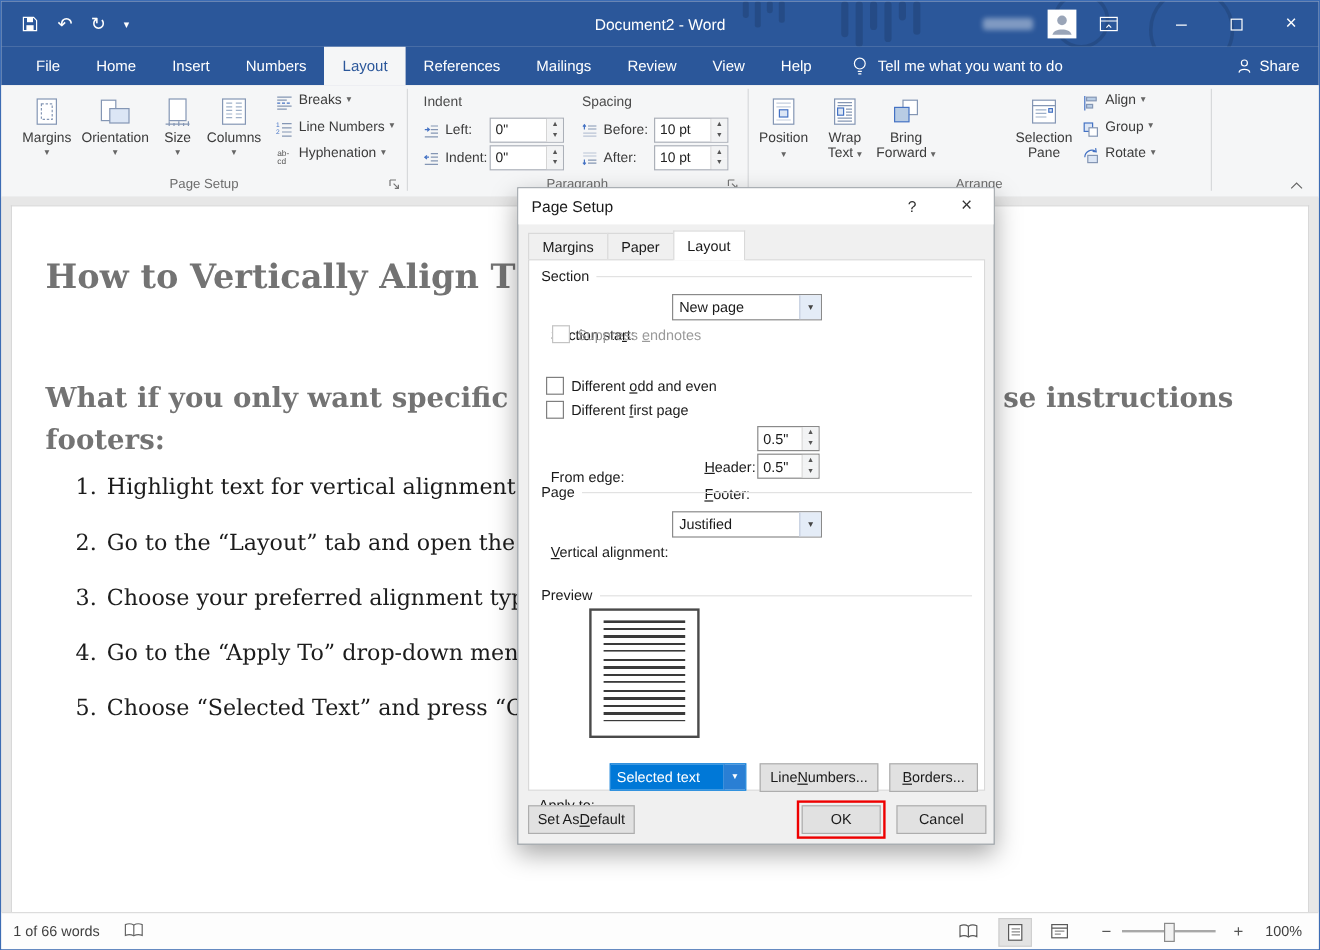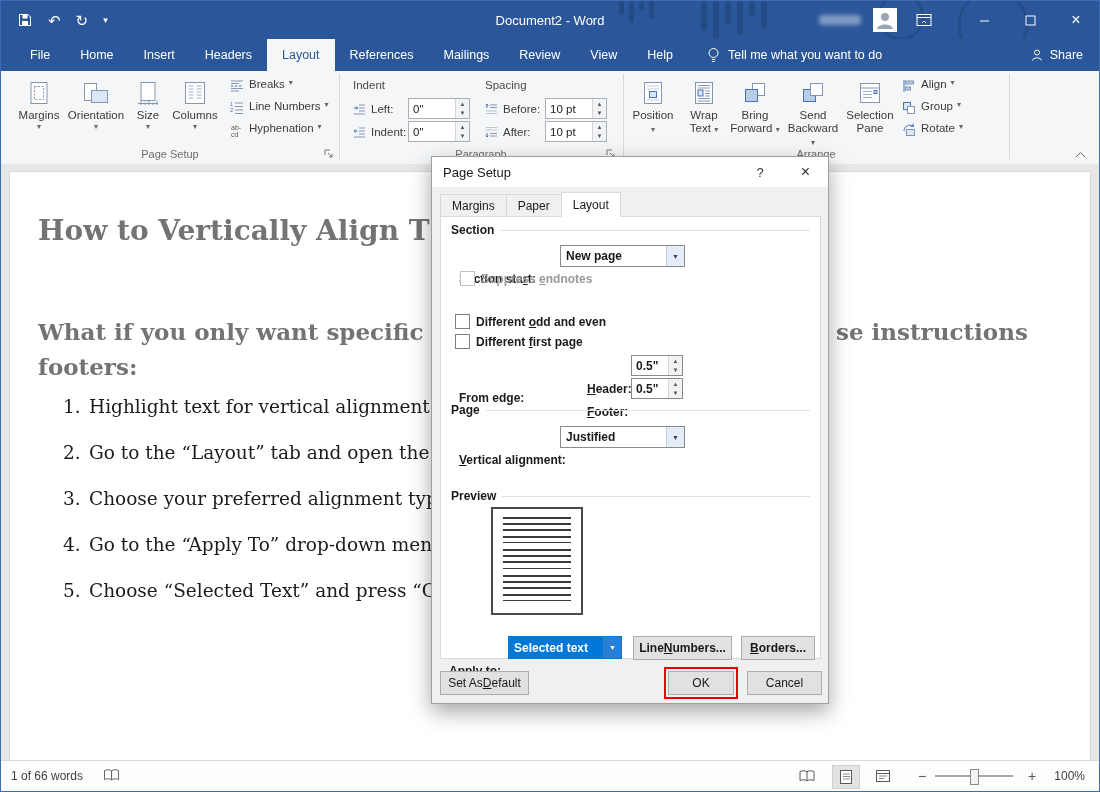--- a/index.html
+++ b/index.html
@@ -63,21 +63,21 @@
 
   
   #dialog{position:absolute;left:430px;top:155px;width:396px;height:546px;background:#f0f0f0;
           border:1px solid #9aa0a6;box-shadow:0 8px 20px rgba(0,0,0,.35);z-index:10;font-size:12px;color:#1a1a1a;}
   .dlg-title{position:absolute;left:0;top:0;right:0;height:30px;background:#fff;display:flex;align-items:center;padding-left:11px;font-size:13px;}
   .dlg-help{position:absolute;right:46px;top:0;width:44px;height:30px;display:flex;align-items:center;justify-content:center;color:#333;font-size:13px;}
   .dlg-close{position:absolute;right:0;top:0;width:45px;height:30px;display:flex;align-items:center;justify-content:center;color:#333;font-size:16px;}
   .dlg-tabs{position:absolute;left:8px;top:37px;height:23px;display:flex;align-items:flex-end;}
   .dtab{height:21px;display:flex;align-items:center;padding:0 11px;background:#f0f0f0;border:1px solid #d9d9d9;margin-right:-1px;}
   .dtab.active{background:#fff;height:23px;border-bottom:1px solid #fff;position:relative;z-index:2;}
-  .dlg-body{position:absolute;left:8px;top:59px;width:379px;height:441px;background:#fff;border:1px solid #d9d9d9;font-weight:bold;}
+  .dlg-body{position:absolute;left:8px;top:59px;width:379px;height:441px;background:#fff;border:1px solid #d9d9d9;}
   .ghd{position:absolute;left:10px;right:10px;display:flex;align-items:center;gap:6px;font-size:12px;}
   .gline{flex:1;height:1px;background:#e2e2e2;}
   .dlbl{position:absolute;font-size:12px;white-space:nowrap;margin-top:24px;}
   .combo{position:absolute;height:20px;border:1px solid #8a8a8a;background:#fff;display:flex;align-items:stretch;}
   .cval{flex:1;display:flex;align-items:center;padding:0 5px;white-space:nowrap;overflow:hidden;}
   .carea{width:17px;display:flex;align-items:center;justify-content:center;font-size:7px;color:#444;
          background:#e4ecf7;border-left:1px solid #c4cede;}
   .combo.sel{border-color:var(--selection-blue,#0078d7);}
   .combo.sel .cval{background:var(--selection-blue,#0078d7);color:#fff;}
   .combo.sel .carea{background:#2a7fd4;color:#fff;border-left-color:#2a7fd4;}
@@ -173,21 +173,21 @@
       <div class="win-btn">
           <span>×</span>
         </div>
     </div>
   </div>
 
   <div id="tabrow">
     <div class="rtab">File</div>
     <div class="rtab">Home</div>
     <div class="rtab">Insert</div>
-    <div class="rtab">Headers</div>
+    <div class="rtab">Numbers</div>
     <div class="rtab active">Layout</div>
     <div class="rtab">References</div>
     <div class="rtab">Mailings</div>
     <div class="rtab">Review</div>
     <div class="rtab">View</div>
     <div class="rtab">Help</div>
     <div id="tellme">
       <svg width="15" height="17">
           <circle cx="7.5" cy="6" r="4.5" fill="none" stroke="#fff"></circle>
           <path d="M5.8 12.5h3.4M6.2 14.5h2.6" stroke="#fff"></path>
@@ -411,29 +411,20 @@
     </div>
     <div class="rbig" style="left:728px;width:52px">
       <span class="ric">
         <svg width="26" height="26">
             <rect x="10.5" y="3.5" width="12" height="12" fill="#fff" stroke="#8496b4"></rect>
             <rect x="3.5" y="9.5" width="12" height="12" fill="#b8cce4" stroke="#4472c4"></rect>
           </svg>
       </span>
       <span class="rlabel"><span>Bring Forward</span> <span class="caret-inline">▾</span></span>
     </div>
-    <div class="rbig" style="left:784px;width:56px">
-      <span class="ric">
-        <svg width="26" height="26">
-            <rect x="3.5" y="9.5" width="12" height="12" fill="#b8cce4" stroke="#4472c4"></rect>
-            <rect x="10.5" y="3.5" width="12" height="12" fill="#fff" stroke="#8496b4"></rect>
-          </svg>
-      </span>
-      <span class="rlabel"><span>Send Backward</span> <span class="caret-inline">▾</span></span>
-    </div>
     <div class="rbig" style="left:842px;width:54px">
       <span class="ric">
         <svg width="26" height="26">
             <rect x="3.5" y="3.5" width="19" height="19" fill="#fff" stroke="#8496b4"></rect>
             <path d="M3.5 8h19" stroke="#8496b4"></path>
             <g stroke="#9fb1c9">
               <path d="M6 11.5h9M6 14.5h9M6 17.5h9"></path>
             </g>
             <rect x="17" y="10.5" width="3" height="3" fill="#dce6f5" stroke="#4472c4"></rect>
           </svg>

